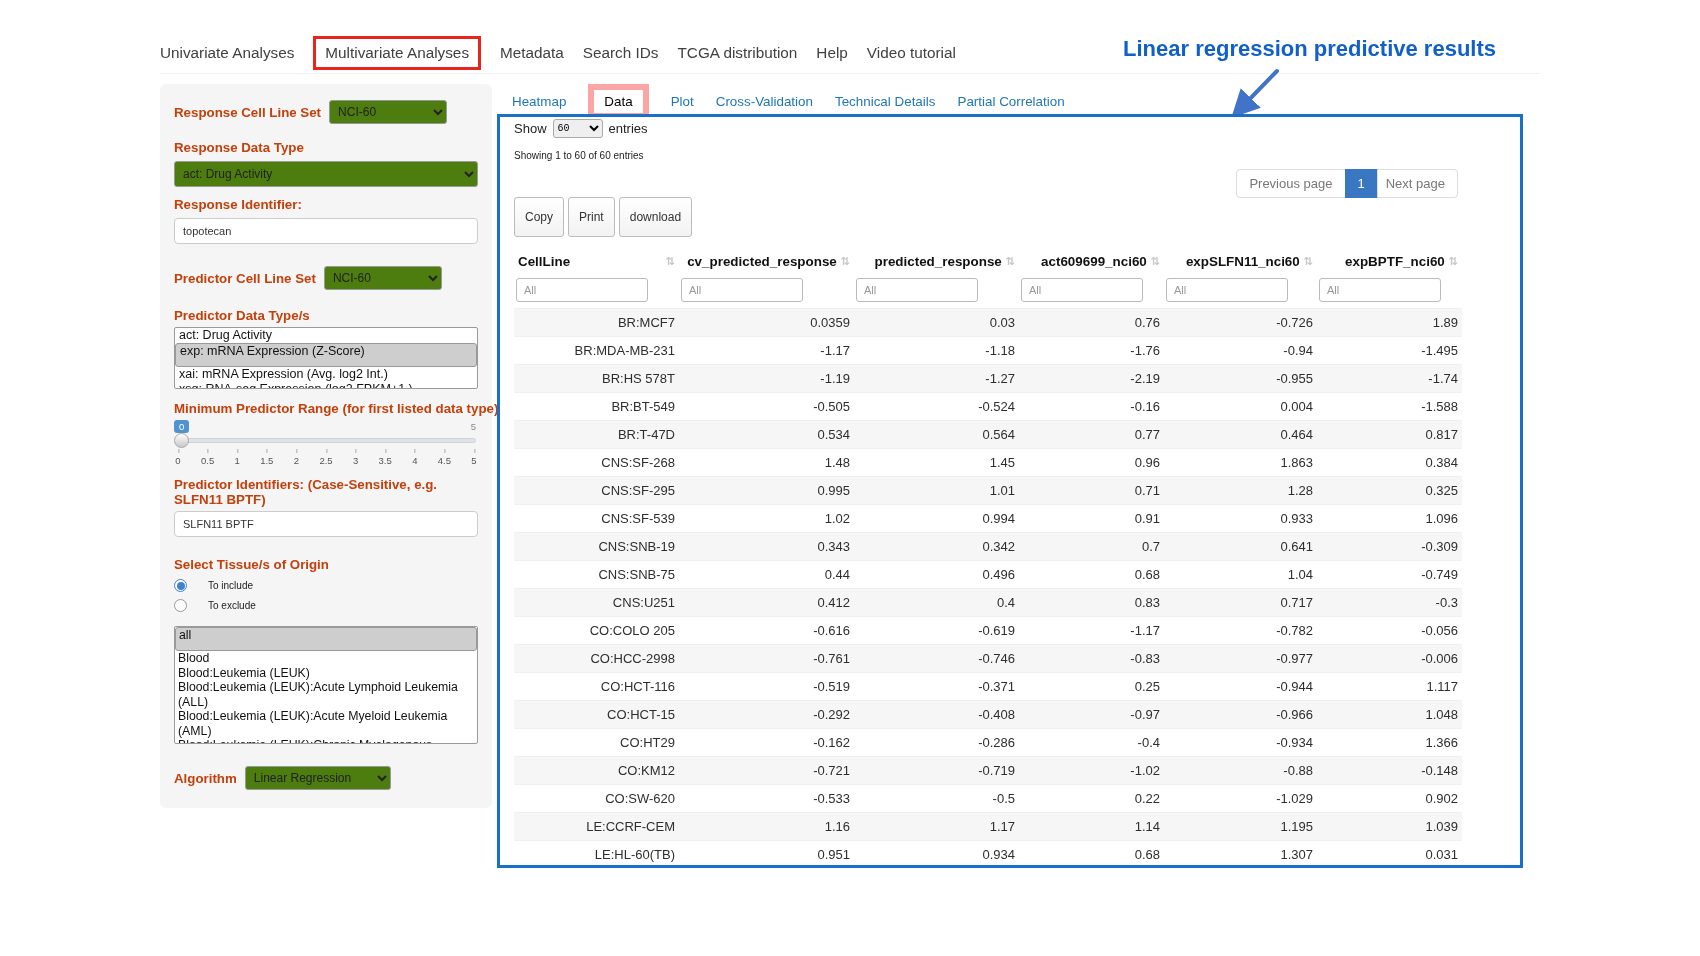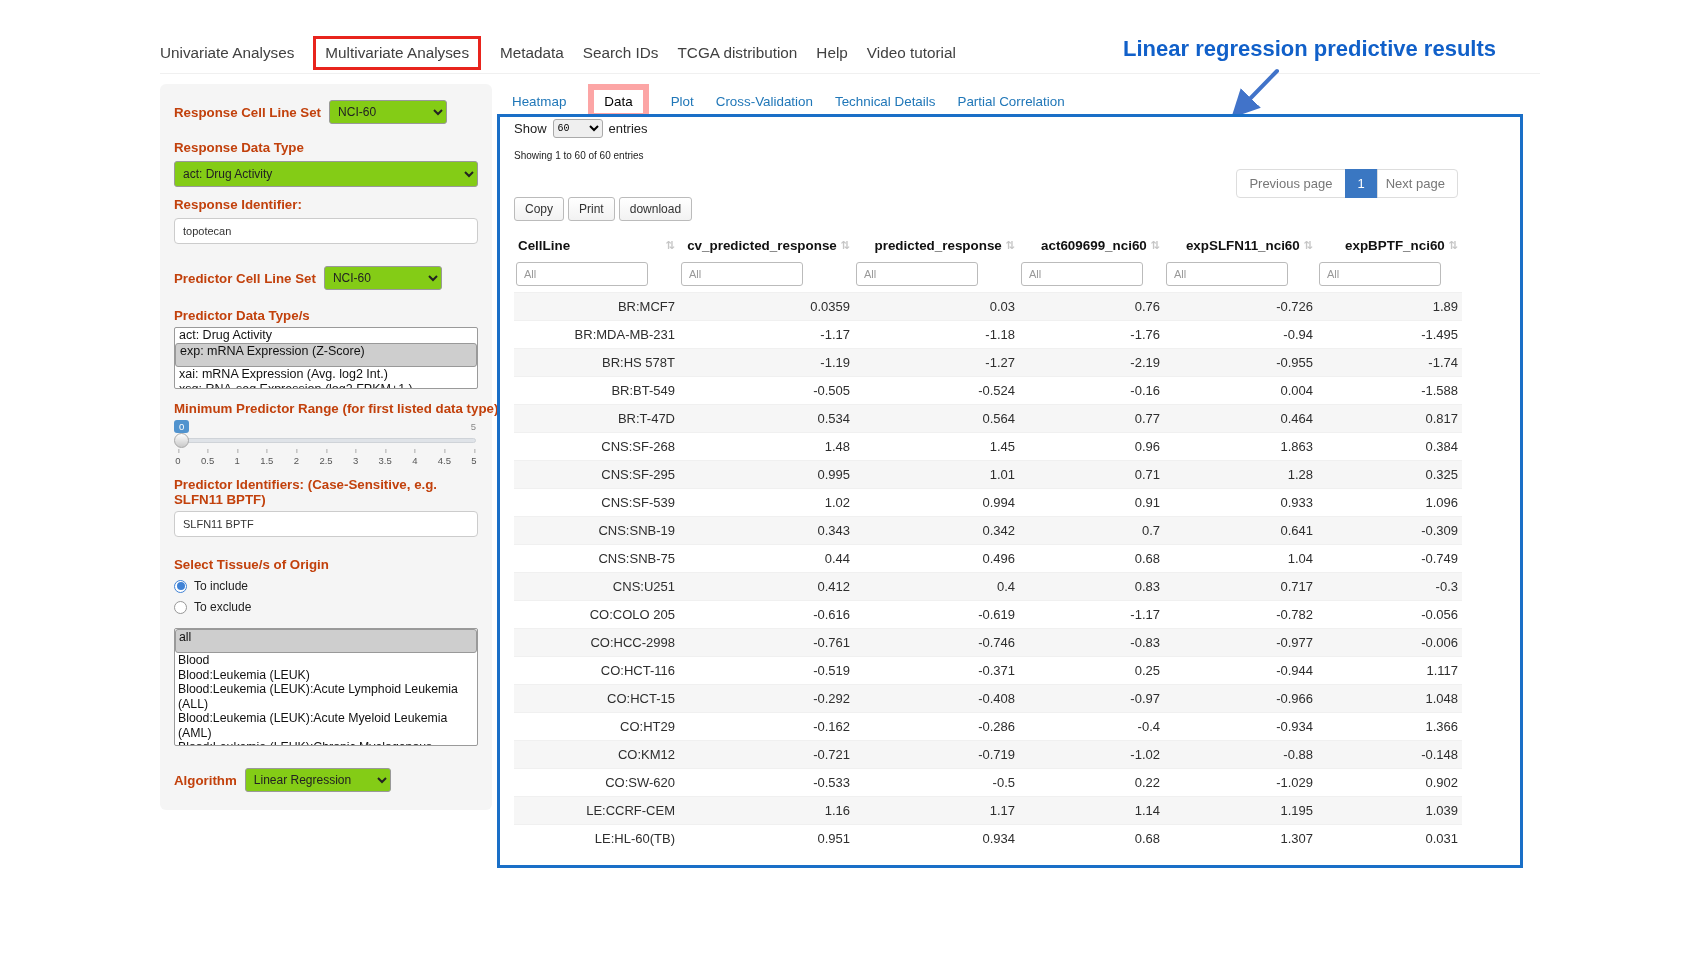--- a/index.html
+++ b/index.html
@@ -24,21 +24,21 @@
   
   .sidebar { position:absolute; left:160px; top:84px; width:332px; background:#f5f5f5;
              border-radius:6px; padding:16px 14px 18px 14px; }
   .lbl { font-weight:bold; font-size:13.3px; color:#c2410c; }
   .blk { display:block; }
   .nowrap { white-space:nowrap; }
   .sb-row { display:flex; align-items:center; gap:8px; }
   .mt4{margin-top:4px}.mt6{margin-top:6px}.mt10{margin-top:10px}.mt12{margin-top:12px}
   .mt14{margin-top:14px}.mt16{margin-top:16px}.mt18{margin-top:18px}.mt20{margin-top:20px}.mt22{margin-top:22px}
 
-  .sel { height:24px; font-size:12px; border:1px solid #999; border-radius:3px; background:#84cc16;
+  .sel { height:24px; font-size:12px; border:1px solid #999; border-radius:3px; background:#4d7c0f;
          color:#222; padding:0 4px; font-family:inherit; }
   .sel-sm { width:118px; }
   .sel-md { width:146px; }
   .sel-full { width:100%; height:26px; }
   .txt { width:100%; height:26px; border:1px solid #ccc; border-radius:4px; font-size:11px;
          padding:0 8px; color:#333; background:#fff; font-family:inherit; }
 
   .listbox { border:1px solid #9a9a9a; background:#fff; border-radius:2px; overflow:hidden; }
   .listbox .opt { padding:0 4px; color:#111; }
   .listbox .opt.sel { background:#cecece; }
@@ -52,21 +52,21 @@
                 padding:1px 5px; border-radius:3px; line-height:1.2; }
   .slider-max { position:absolute; right:2px; top:1px; font-size:9.5px; color:#888; }
   .slider-track { position:absolute; left:2px; right:2px; top:18px; height:5px; background:#dfe3e8;
                   border:1px solid #cfd3d8; border-radius:3px; }
   .slider-handle { position:absolute; left:0; top:13px; width:15px; height:15px; border-radius:50%;
                    background:linear-gradient(#fdfdfd,#c9c9c9); border:1px solid #a8a8a8; }
   .slider-ticks { position:absolute; left:4px; right:4px; top:28px; height:16px; }
   .tick { position:absolute; transform:translateX(-50%); top:7px; font-size:9.5px; color:#555; }
   .tick::before { content:''; position:absolute; left:50%; top:-6px; width:1px; height:4px; background:#aaa; }
 
-  .radio-row { display:flex; align-items:center; gap:7px; margin-top:7px; font-size:12px; color:#222; cursor:pointer; }
+  .radio-row { display:flex; align-items:center; gap:21px; margin-top:7px; font-size:10px; color:#222; cursor:pointer; }
   .radio { width:13px; height:13px; border-radius:50%; border:1px solid #979797; background:#fff;
            position:relative; flex:0 0 auto; }
   .radio.checked { border-color:#3f82d6; }
   .radio.checked::after { content:''; position:absolute; inset:1.5px; border-radius:50%; background:#3f82d6; }
 
   
   .tabs { position:absolute; left:512px; top:84px; display:flex; align-items:center; gap:22px; font-size:13.4px; }
   .tab { color:#2077b8; cursor:pointer; white-space:nowrap; }
   .tab.active { color:#000; }
   .tab.boxed { border:6px solid #fca5a5; padding:4px 10px; }
@@ -82,21 +82,21 @@
 
   .pagination { position:absolute; top:52px; right:62px; display:flex; }
   .pg-btn { font-family:inherit; font-size:13px; color:#777; background:#fff; border:1px solid #ddd;
             padding:6px 12px; margin-left:-1px; cursor:pointer; }
   .pg-btn:first-child { border-radius:4px 0 0 4px; margin-left:0; }
   .pg-btn:last-child { border-radius:0 4px 4px 0;padding-left:8px; }
   .pg-btn.active { background:#3a77c2; border-color:#3a77c2; color:#fff; }
 
   .dt-buttons { margin-top:36px; display:flex; gap:4px; }
   .dt-btn { font-family:inherit; font-size:12px; color:#333; background:linear-gradient(#ffffff,#f2f2f2);
-            border:1px solid #bbb; border-radius:3px; padding:4px 10px; cursor:pointer; }
+            border:1px solid #bbb; border-radius:3px; padding:12px 10px; cursor:pointer; }
 
   .dtable { margin-top:10px; border-collapse:collapse; width:948px; table-layout:fixed; }
   .dtable th { padding:7px 4px; font-size:13.4px; color:#111; font-weight:bold; }
   .th-flex { display:flex; align-items:center; gap:4px; }
   th.first .th-flex { justify-content:space-between; }
   th.num .th-flex { justify-content:flex-end; }
   .sort-icon { color:#c6c6c6; font-size:11px; }
   .filter-row td { padding:2px 2px 6px 2px; }
   .filter-input { width:122px; height:24px; border:1px solid #bbb; border-radius:3px; font-size:11px;
                   padding:0 7px; color:#333; background:#fff; font-family:inherit; }

